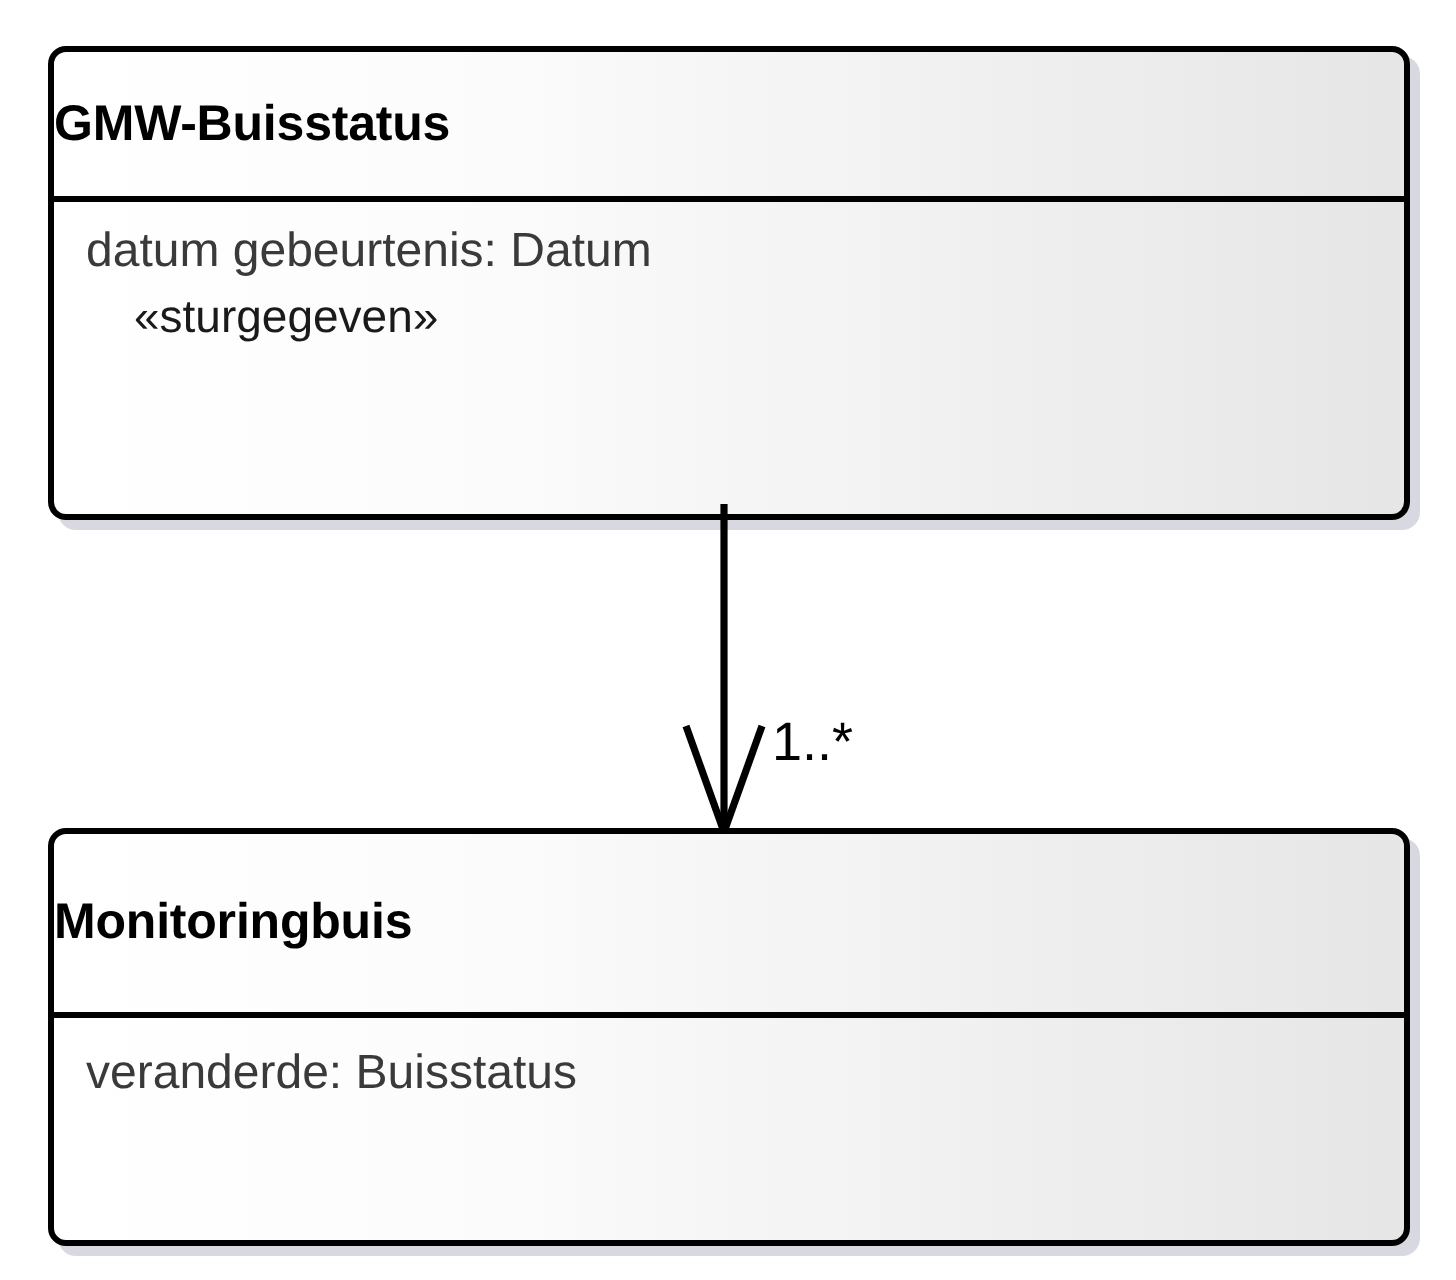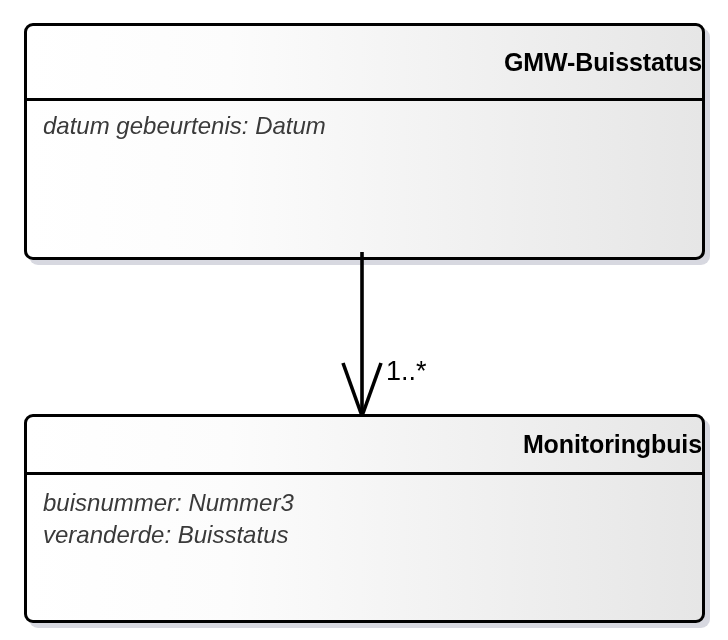--- a/index.html
+++ b/index.html
@@ -33,36 +33,35 @@
     background: linear-gradient(to right, #ffffff 0%, #fcfcfc 30%, #f2f2f2 62%, #e6e6e6 100%);
     box-shadow: 5px 5px 0 0 rgba(190, 192, 205, 0.62);
     overflow: hidden;
   }
 
   .uml-class-name-row {
     box-sizing: border-box;
     height: 100%;
     display: flex;
     align-items: center;
-    justify-content: flex-end;
+    justify-content: flex-start;
     border-bottom: 3px solid #000000;
   }
 
   .uml-class-name {
     font-size: 25px;
     font-weight: bold;
     color: #000000;
     letter-spacing: -0.1px;
     white-space: nowrap;
   }
 
   .uml-attr-compartment {
     box-sizing: border-box;
     padding: 10px 0 0 16px;
-    font-style: italic;
   }
 
   .uml-attr {
     font-size: 24px;
     color: #3a3a3a;
     line-height: 1.32;
     white-space: nowrap;
   }
 
   .uml-attr.stereotype {
@@ -81,21 +80,21 @@
   }
   #class-gmw-buisstatus .uml-class-name-row { height: 75px; }
   #class-gmw-buisstatus .uml-attr-compartment { height: 156px; padding-top: 9px; }
 
   #class-monitoringbuis {
     left: 24px;
     top: 414px;
     width: 681px;
     height: 209px;
   }
-  #class-monitoringbuis .uml-class-name-row { height: 58px; }
+  #class-monitoringbuis .uml-class-name-row { height: 92px; }
   #class-monitoringbuis .uml-attr-compartment { height: 130px; padding-top: 12px; }
 
   
   #association-edge {
     position: absolute;
     left: 330px;
     top: 252px;
     width: 70px;
     height: 170px;
     pointer-events: none;
@@ -115,34 +114,34 @@
 <body>
 
 <div id="diagram-canvas">
 
   <div class="uml-class" id="class-gmw-buisstatus">
     <div class="uml-class-name-row">
       <span class="uml-class-name">GMW-Buisstatus</span>
     </div>
     <div class="uml-attr-compartment">
       <div class="uml-attr">datum gebeurtenis: Datum</div>
+      <div class="uml-attr stereotype">«sturgegeven»</div>
     </div>
   </div>
 
   <svg id="association-edge" viewBox="0 0 70 170">
     <line x1="32" y1="0" x2="32" y2="164" stroke="#000000" stroke-width="3.6"></line>
     <line x1="32" y1="164" x2="13" y2="111" stroke="#000000" stroke-width="3.6"></line>
     <line x1="32" y1="164" x2="51" y2="111" stroke="#000000" stroke-width="3.6"></line>
   </svg>
 
   <div id="multiplicity-label">1..*</div>
 
   <div class="uml-class" id="class-monitoringbuis">
     <div class="uml-class-name-row">
       <span class="uml-class-name">Monitoringbuis</span>
     </div>
     <div class="uml-attr-compartment">
-      <div class="uml-attr">buisnummer: Nummer3</div>
       <div class="uml-attr">veranderde: Buisstatus</div>
     </div>
   </div>
 
 </div>
 
 </body></html>

